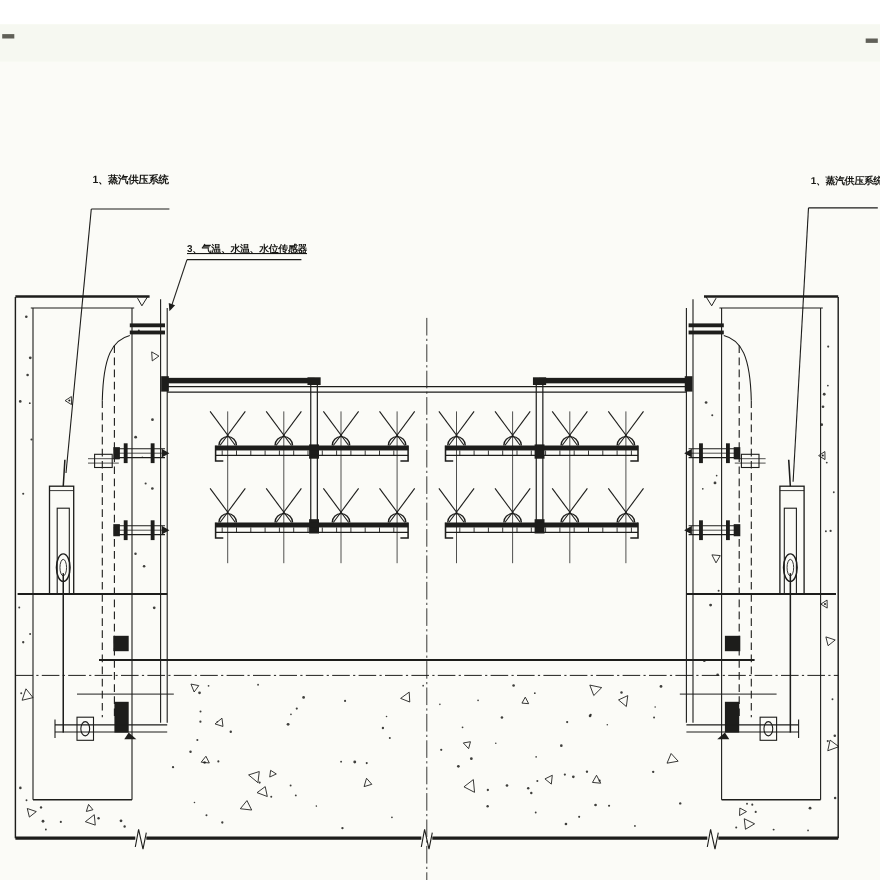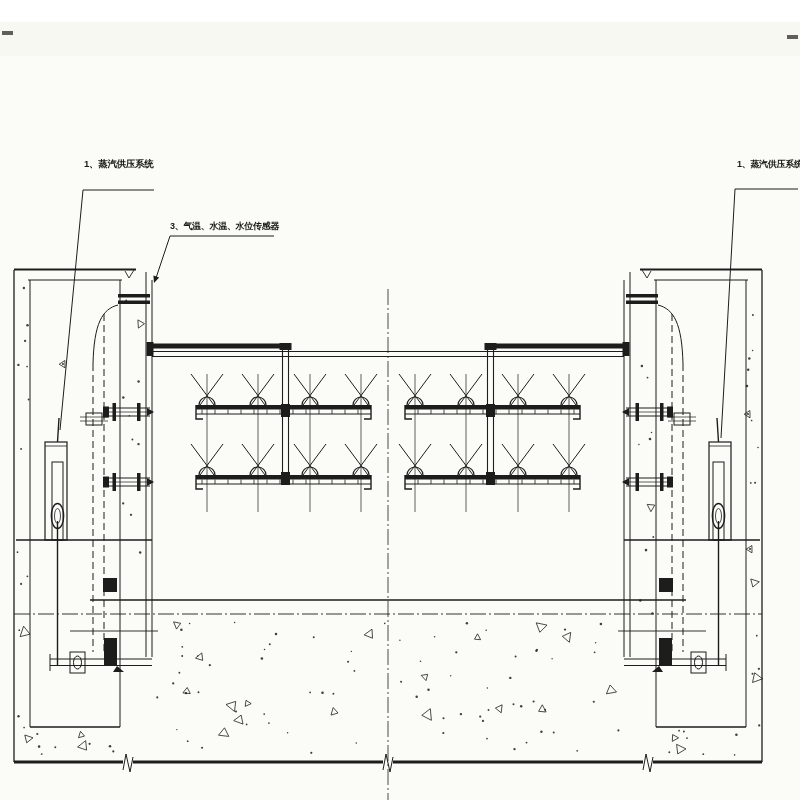--- a/index.html
+++ b/index.html
@@ -364,15 +364,15 @@
         <polygon points="64.9,338.5 65.0,345.8 59.2,342.2" fill="none" stroke="#1d1d1b" stroke-width="0.8"></polygon>
         <circle cx="63" cy="342" r="0.9" fill="#1d1d1b" stroke="none"></circle>
         <polygon points="749.9,388.5 750.0,395.8 744.2,392.2" fill="none" stroke="#1d1d1b" stroke-width="0.8"></polygon>
         <circle cx="748" cy="392" r="0.9" fill="#1d1d1b" stroke="none"></circle>
         <polygon points="751.9,523.5 752.0,530.8 746.2,527.2" fill="none" stroke="#1d1d1b" stroke-width="0.8"></polygon>
         <circle cx="750" cy="527" r="0.9" fill="#1d1d1b" stroke="none"></circle>
       </g>
   </svg>
 
   <div class="label" style="left:84px;top:136px;">1、蒸汽供压系统</div>
-  <div class="label" style="left:170px;top:198px;font-size:9px;">3、气温、水温、水位传感器</div>
+  <div class="label" style="left:170px;top:198px;font-size:9px;text-decoration:underline;">3、气温、水温、水位传感器</div>
   <div class="label" style="left:737px;top:136px;font-size:9px;">1、蒸汽供压系统</div>
 </div>
 
 </body></html>

